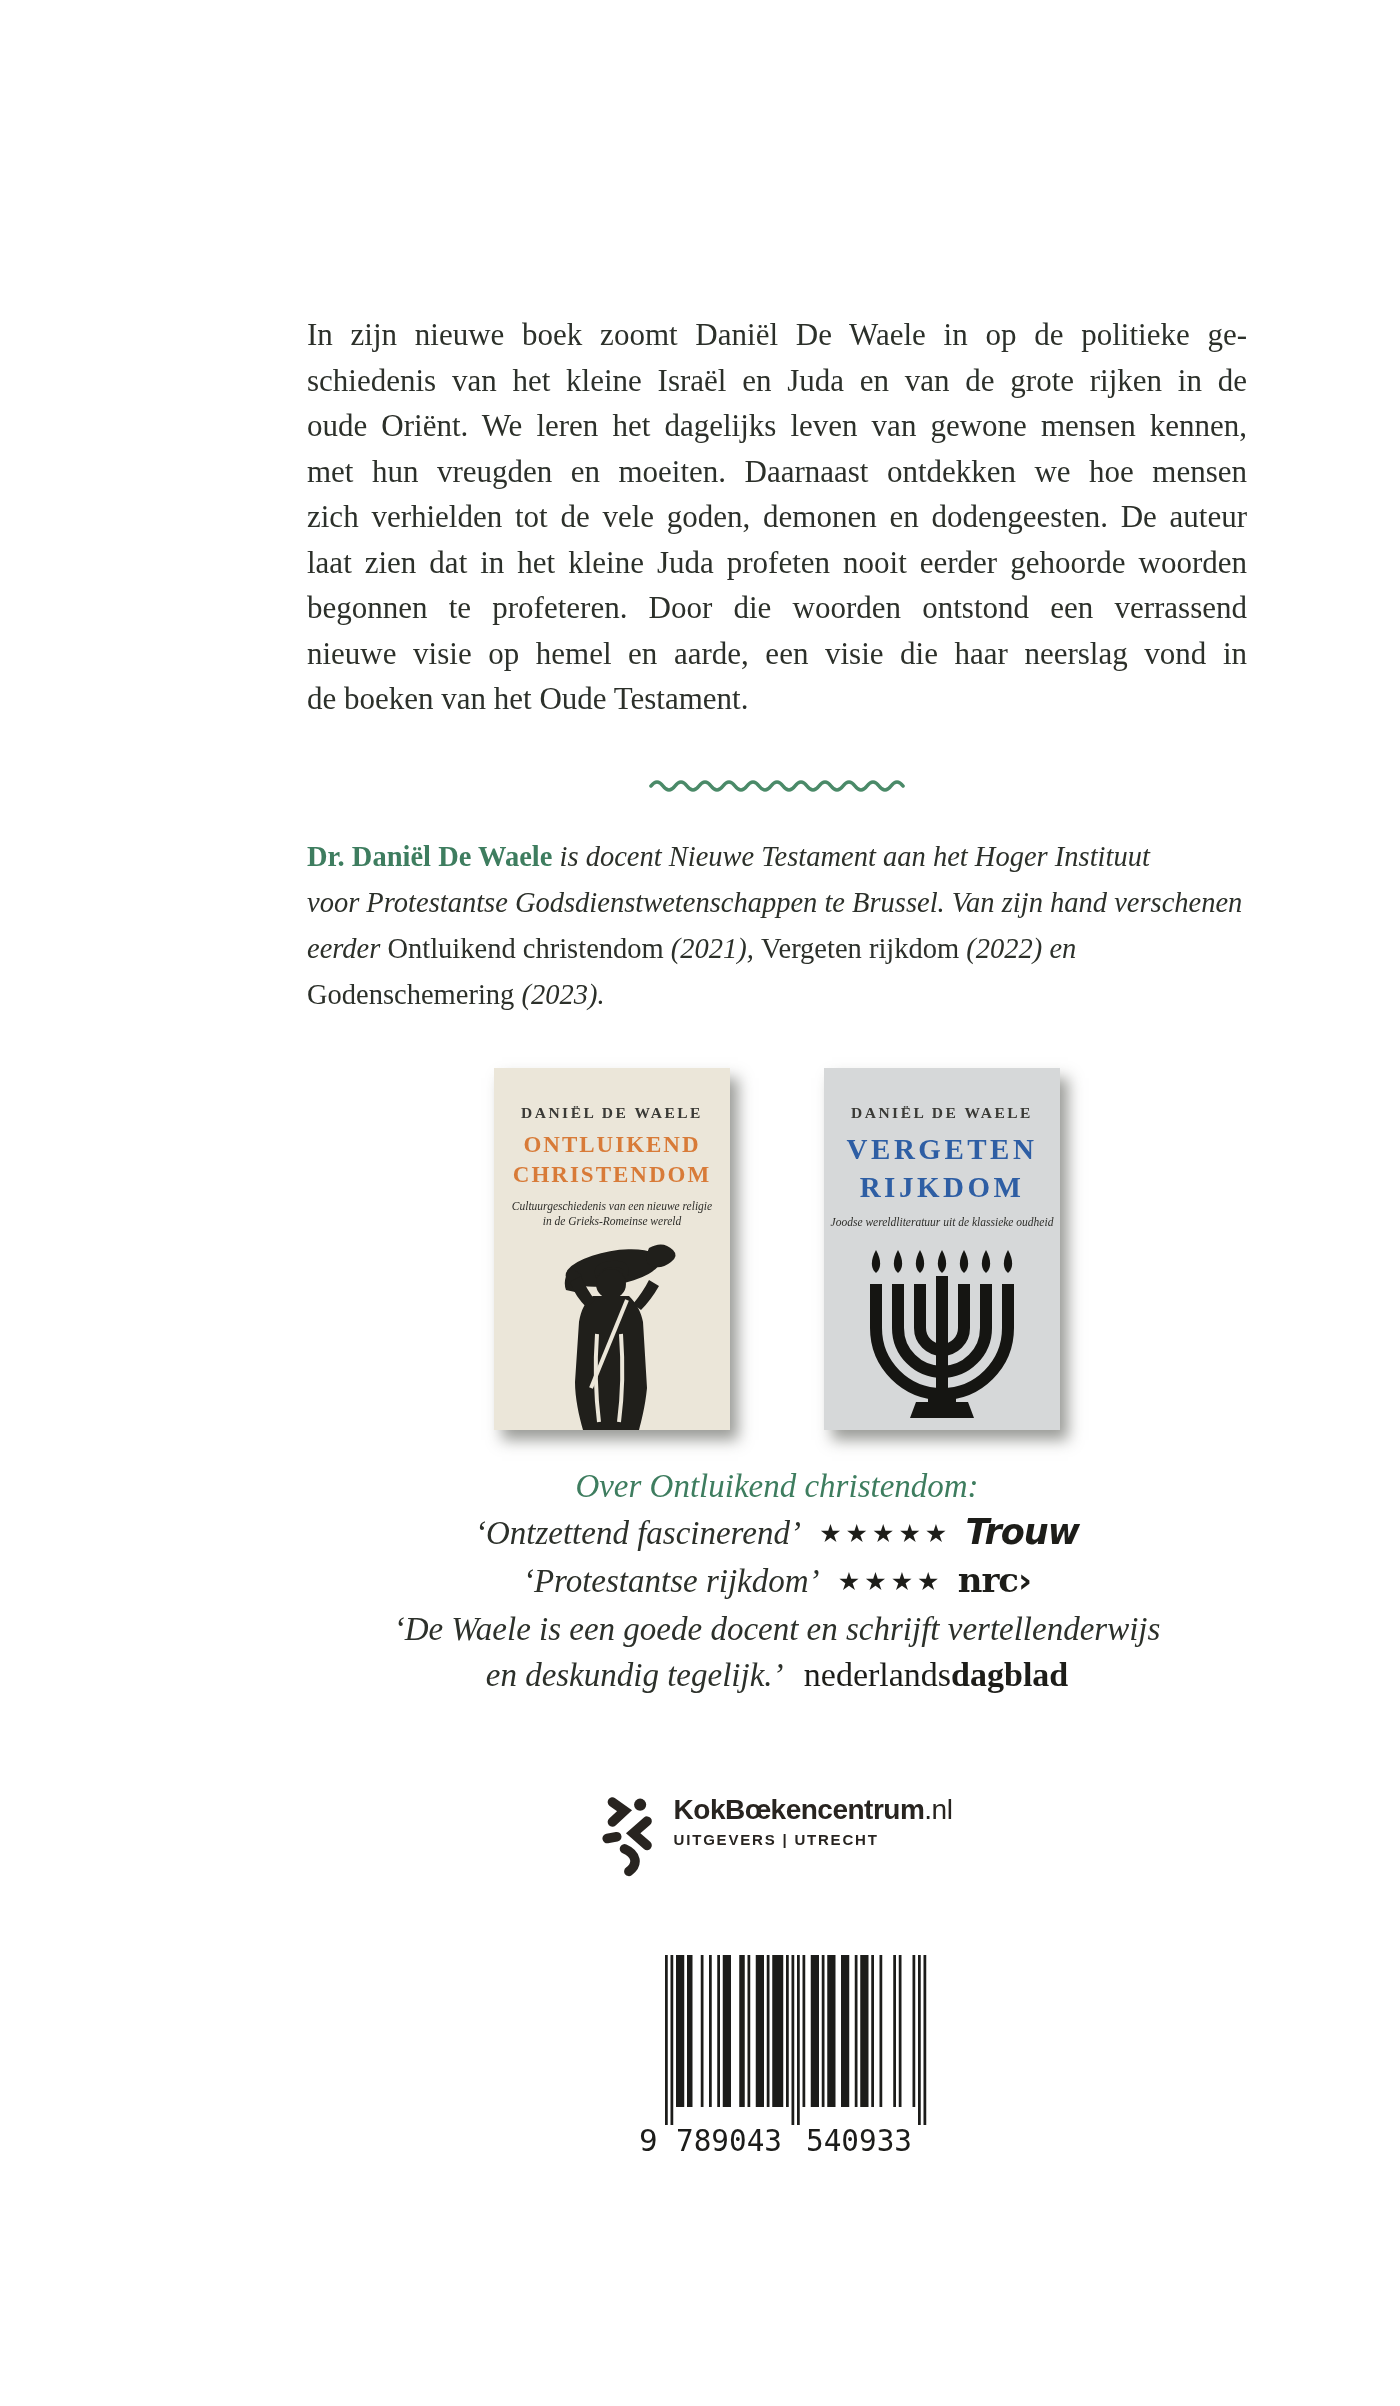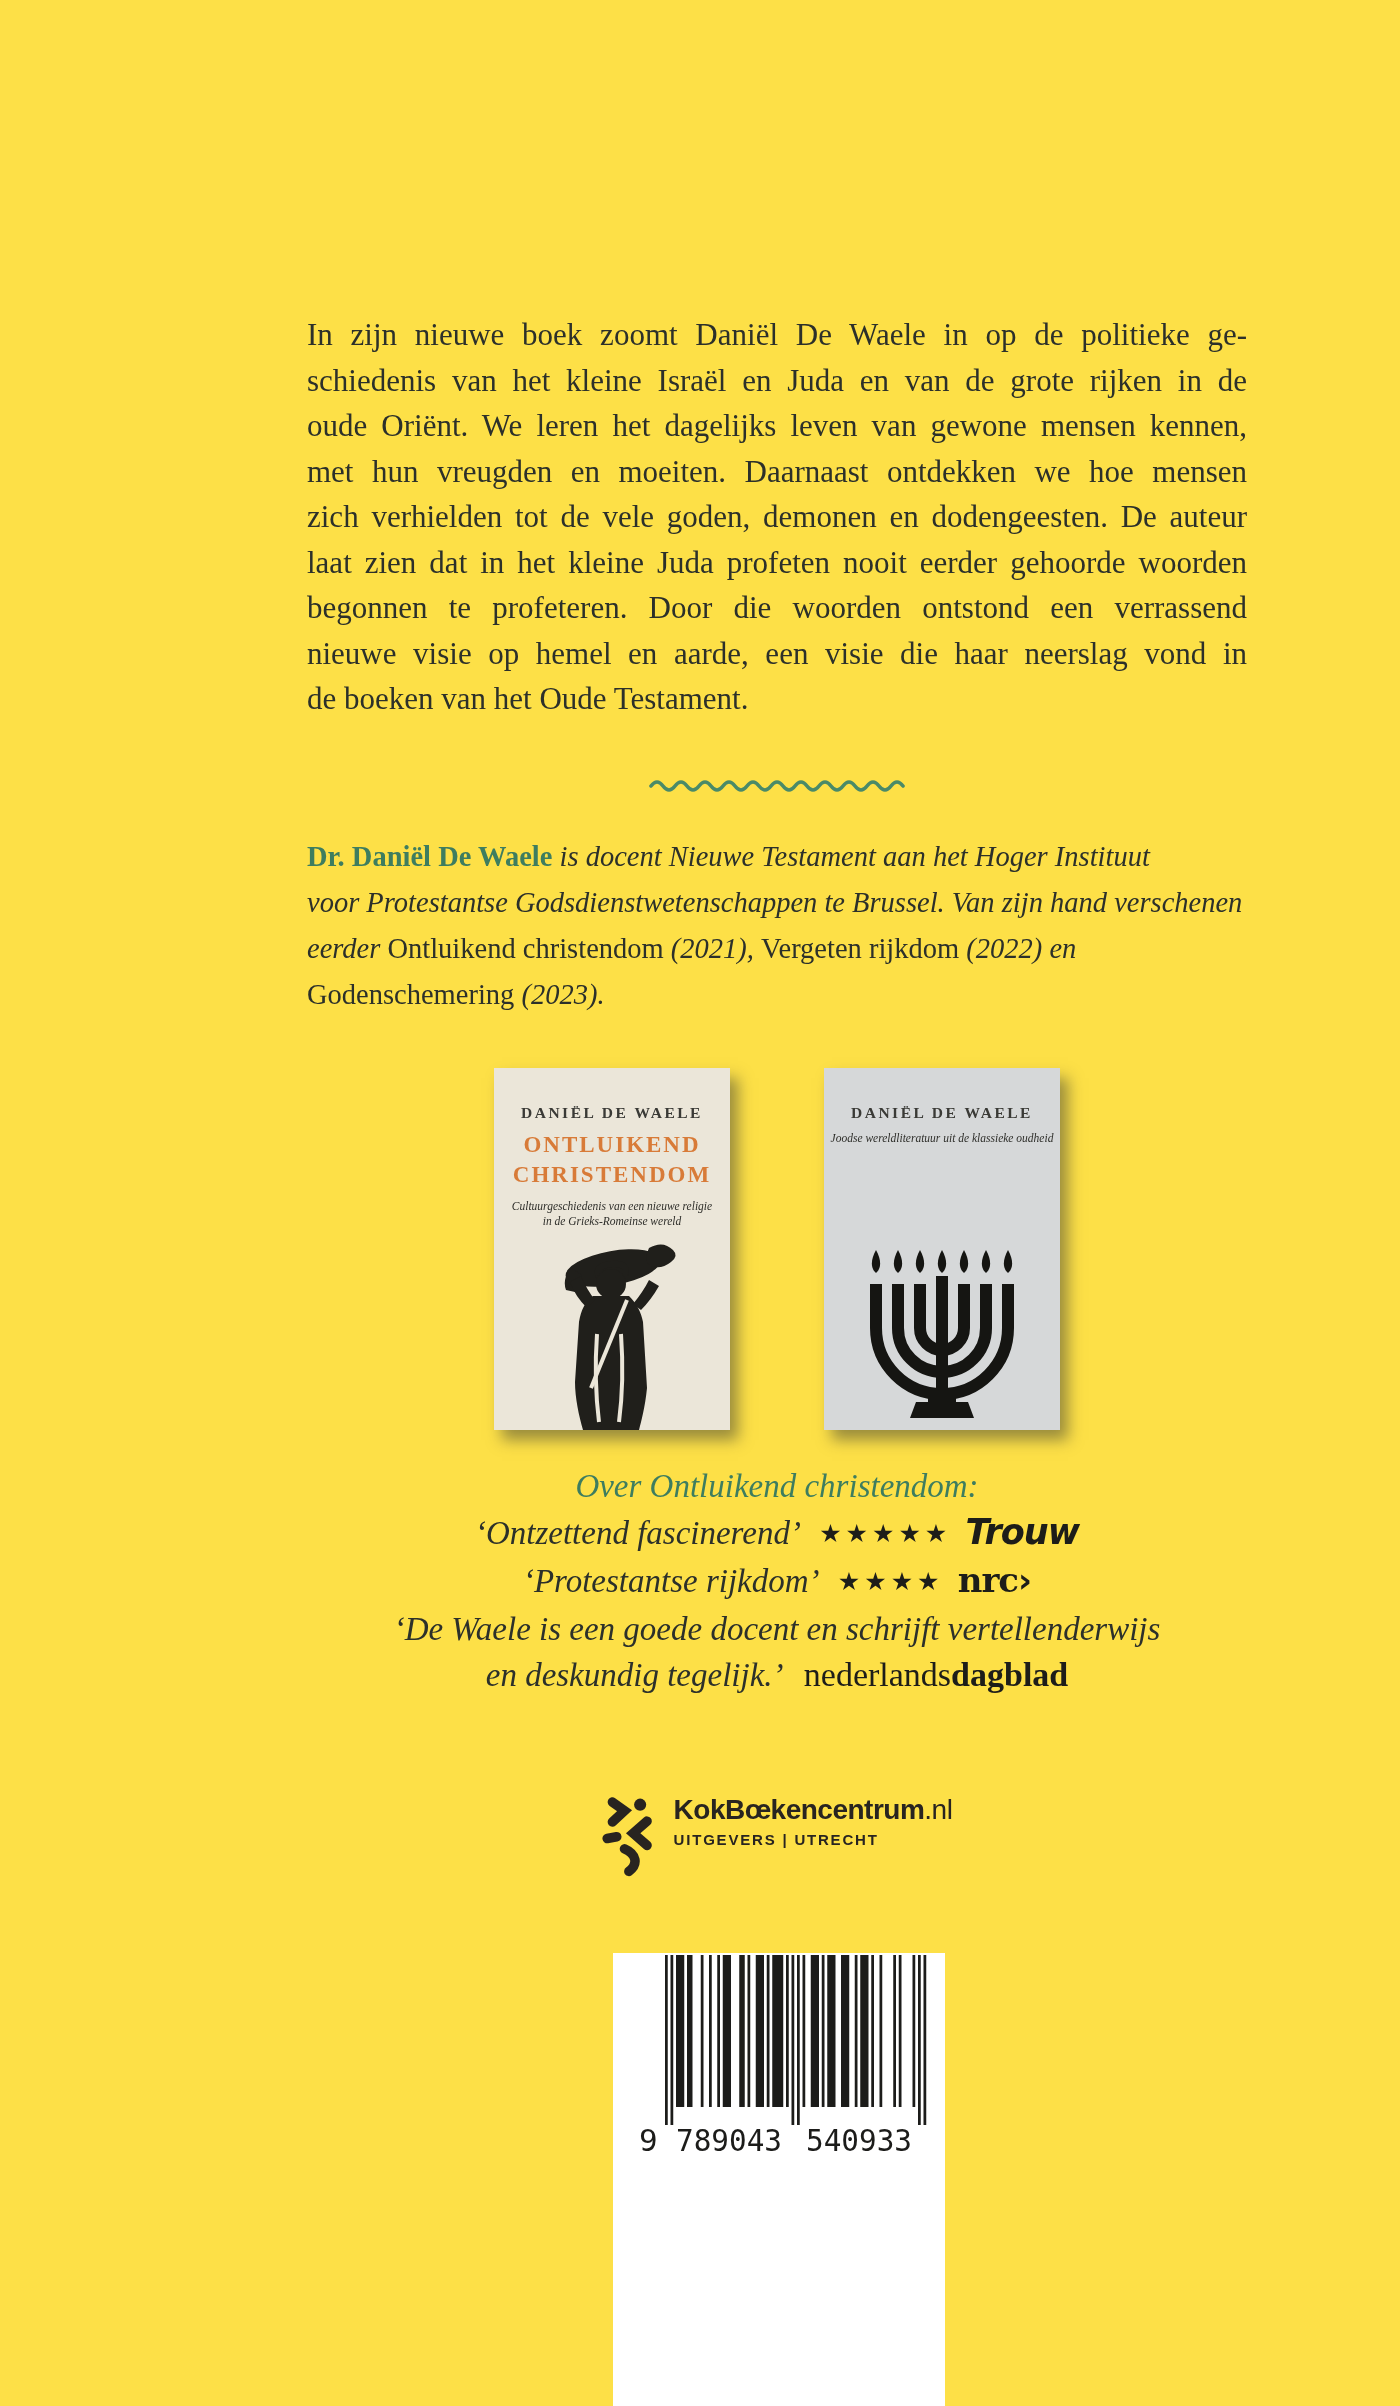--- a/index.html
+++ b/index.html
@@ -1,17 +1,17 @@
 <!DOCTYPE html>
 <html lang="nl"><head>
 <meta charset="utf-8">
 <title></title>
 <style>
   html,body{margin:0;padding:0;background:#dce1d6;}
-  .page{position:relative;width:1400px;height:2406px;background:#fde047;overflow:hidden;
+  .page{position:relative;width:1400px;height:2406px;background:#ffffff;overflow:hidden;
         font-family:"Liberation Serif",serif;color:#2c302a;}
   .content{position:absolute;left:307px;top:0;width:940px;height:2406px;}
 
   
   .blurb{position:absolute;top:312px;left:0;width:940px;font-size:31px;line-height:45.5px;}
   .blurb .bl{white-space:nowrap;text-align:justify;text-align-last:justify;text-justify:inter-word;}
   .blurb .bl.last{text-align-last:left;}
 
   
   .squiggle{position:absolute;top:776px;left:341px;}
@@ -118,20 +118,24 @@
               <path d="M90,62 L54,150"></path>
               <path d="M60,96 C58,124 58,152 62,184"></path>
               <path d="M84,96 C86,124 86,154 82,184"></path>
             </g>
           </svg>
         </div>
       </div>
 
       <div class="cover c2" style="background: rgb(214, 216, 217);">
         <div class="cover-author">DANIËL DE WAELE</div>
+        <div class="cover-title" style="color: rgb(46, 94, 164);">
+          <div>VERGETEN</div>
+          <div>RIJKDOM</div>
+        </div>
         <div class="cover-sub">
           <div>Joodse wereldliteratuur uit de klassieke oudheid</div>
         </div>
         <div class="cover-illu">
           <svg width="160" height="200" viewBox="0 0 160 200">
             <g stroke="#151512" stroke-width="12" fill="none">
               <path d="M14,54 L14,98 A66,66 0 0 0 146,98 L146,54"></path>
               <path d="M36,54 L36,98 A44,44 0 0 0 124,98 L124,54"></path>
               <path d="M58,54 L58,98 A22,22 0 0 0 102,98 L102,54"></path>
               <path d="M80,46 L80,162"></path>

